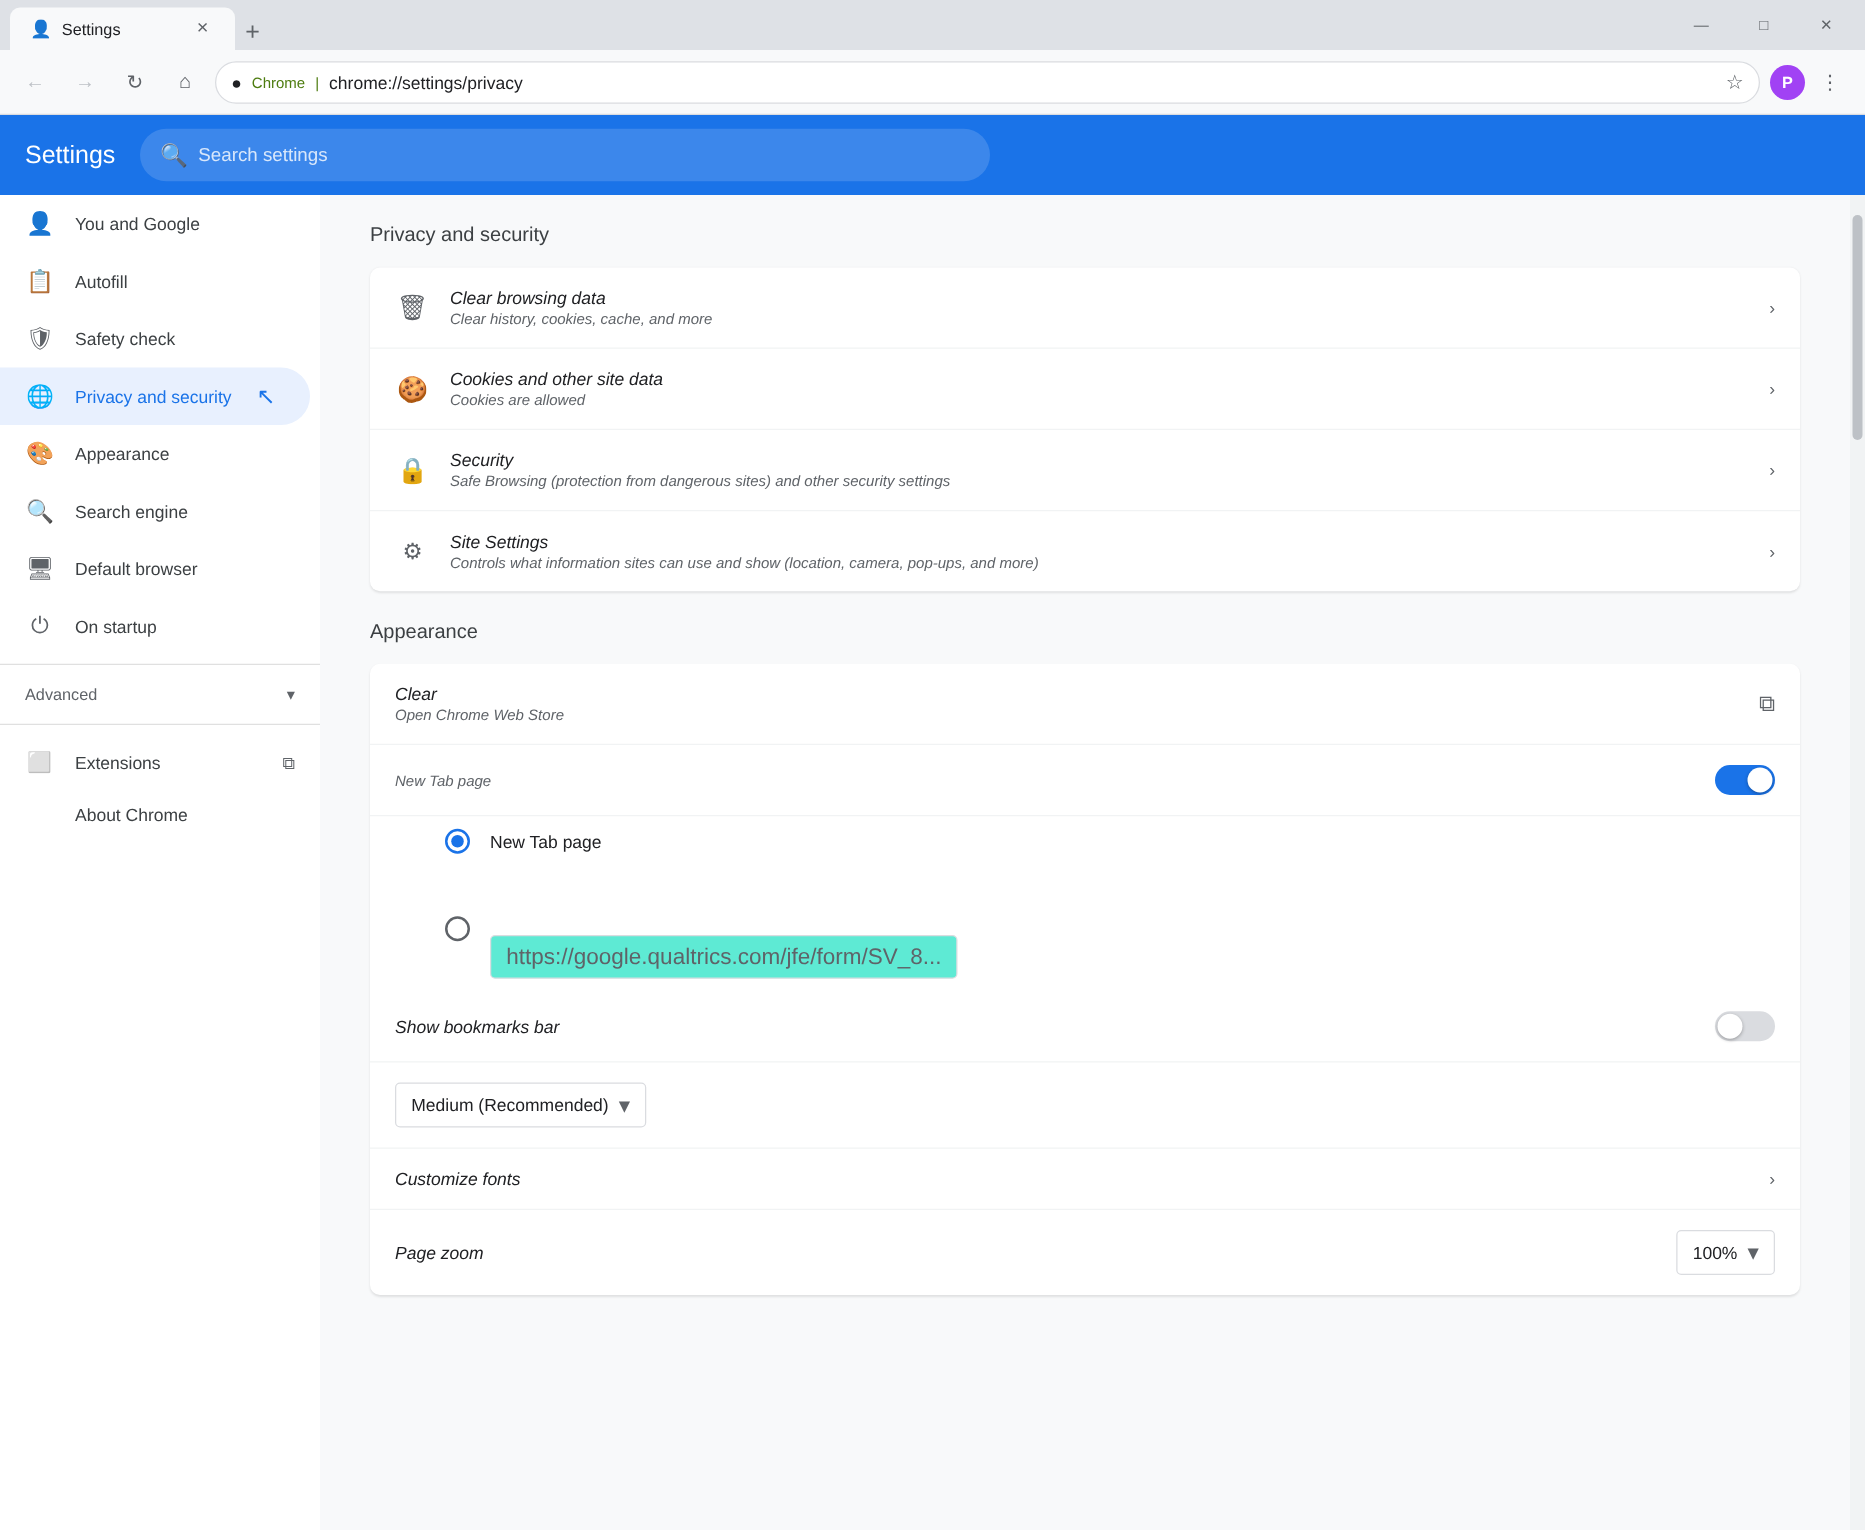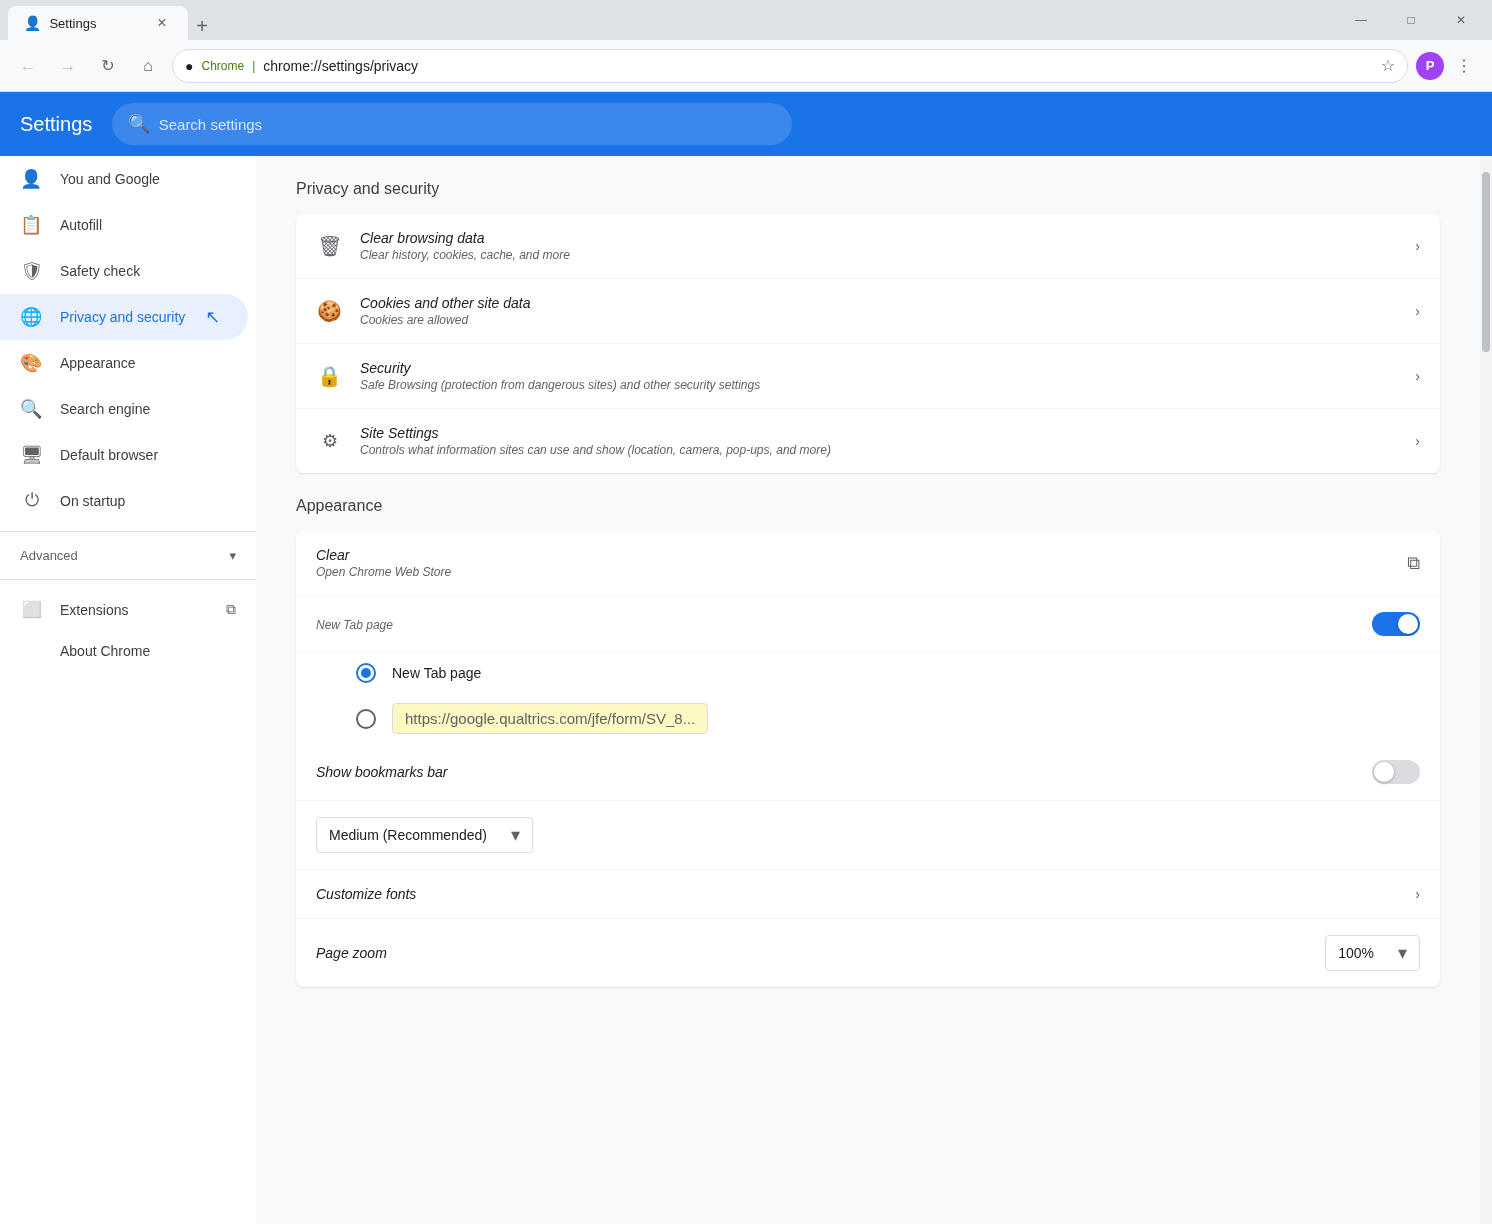--- a/index.html
+++ b/index.html
@@ -73,24 +73,24 @@
     .toggle-knob { width: 20px; height: 20px; border-radius: 50%; background: white; position: absolute; top: 2px; right: 2px; box-shadow: 0 1px 3px rgba(0,0,0,0.3); }
     .toggle.off { background: #dadce0; }
     .toggle.off .toggle-knob { right: auto; left: 2px; }
 
     
     .radio-option { display: flex; align-items: center; gap: 16px; padding: 10px 20px 10px 60px; }
     .radio-circle { width: 20px; height: 20px; border-radius: 50%; border: 2px solid #1a73e8; display: flex; align-items: center; justify-content: center; flex-shrink: 0; }
     .radio-circle.selected::after { content: ''; width: 10px; height: 10px; background: #1a73e8; border-radius: 50%; }
     .radio-circle.empty { border-color: #5f6368; }
     .radio-label { font-size: 14px; color: #202124; }
-    .radio-url { background: #fef9c3; border: 1px solid #dadce0; border-radius: 4px; padding: 6px 12px; font-size: 15px; color: #5f6368; }
-
-    
-    .dropdown { display: flex; align-items: center; gap: 24px; border: 1px solid #dadce0; border-radius: 4px; padding: 6px 12px; background: white; cursor: pointer; font-size: 14px; color: #202124; }
+    .radio-url { background: #5eead4; border: 1px solid #dadce0; border-radius: 4px; padding: 6px 12px; font-size: 18px; color: #5f6368; margin-top: 45px; }
+
+    
+    .dropdown { display: flex; align-items: center; gap: 8px; border: 1px solid #dadce0; border-radius: 4px; padding: 6px 12px; background: white; cursor: pointer; font-size: 14px; color: #202124; }
     .dropdown-arrow { color: #5f6368; font-size: 18px; }
 
     
     ::-webkit-scrollbar { width: 8px; }
     ::-webkit-scrollbar-track { background: transparent; }
     ::-webkit-scrollbar-thumb { background: #dadce0; border-radius: 4px; }
   </style>
 </head>
 <body>
 

